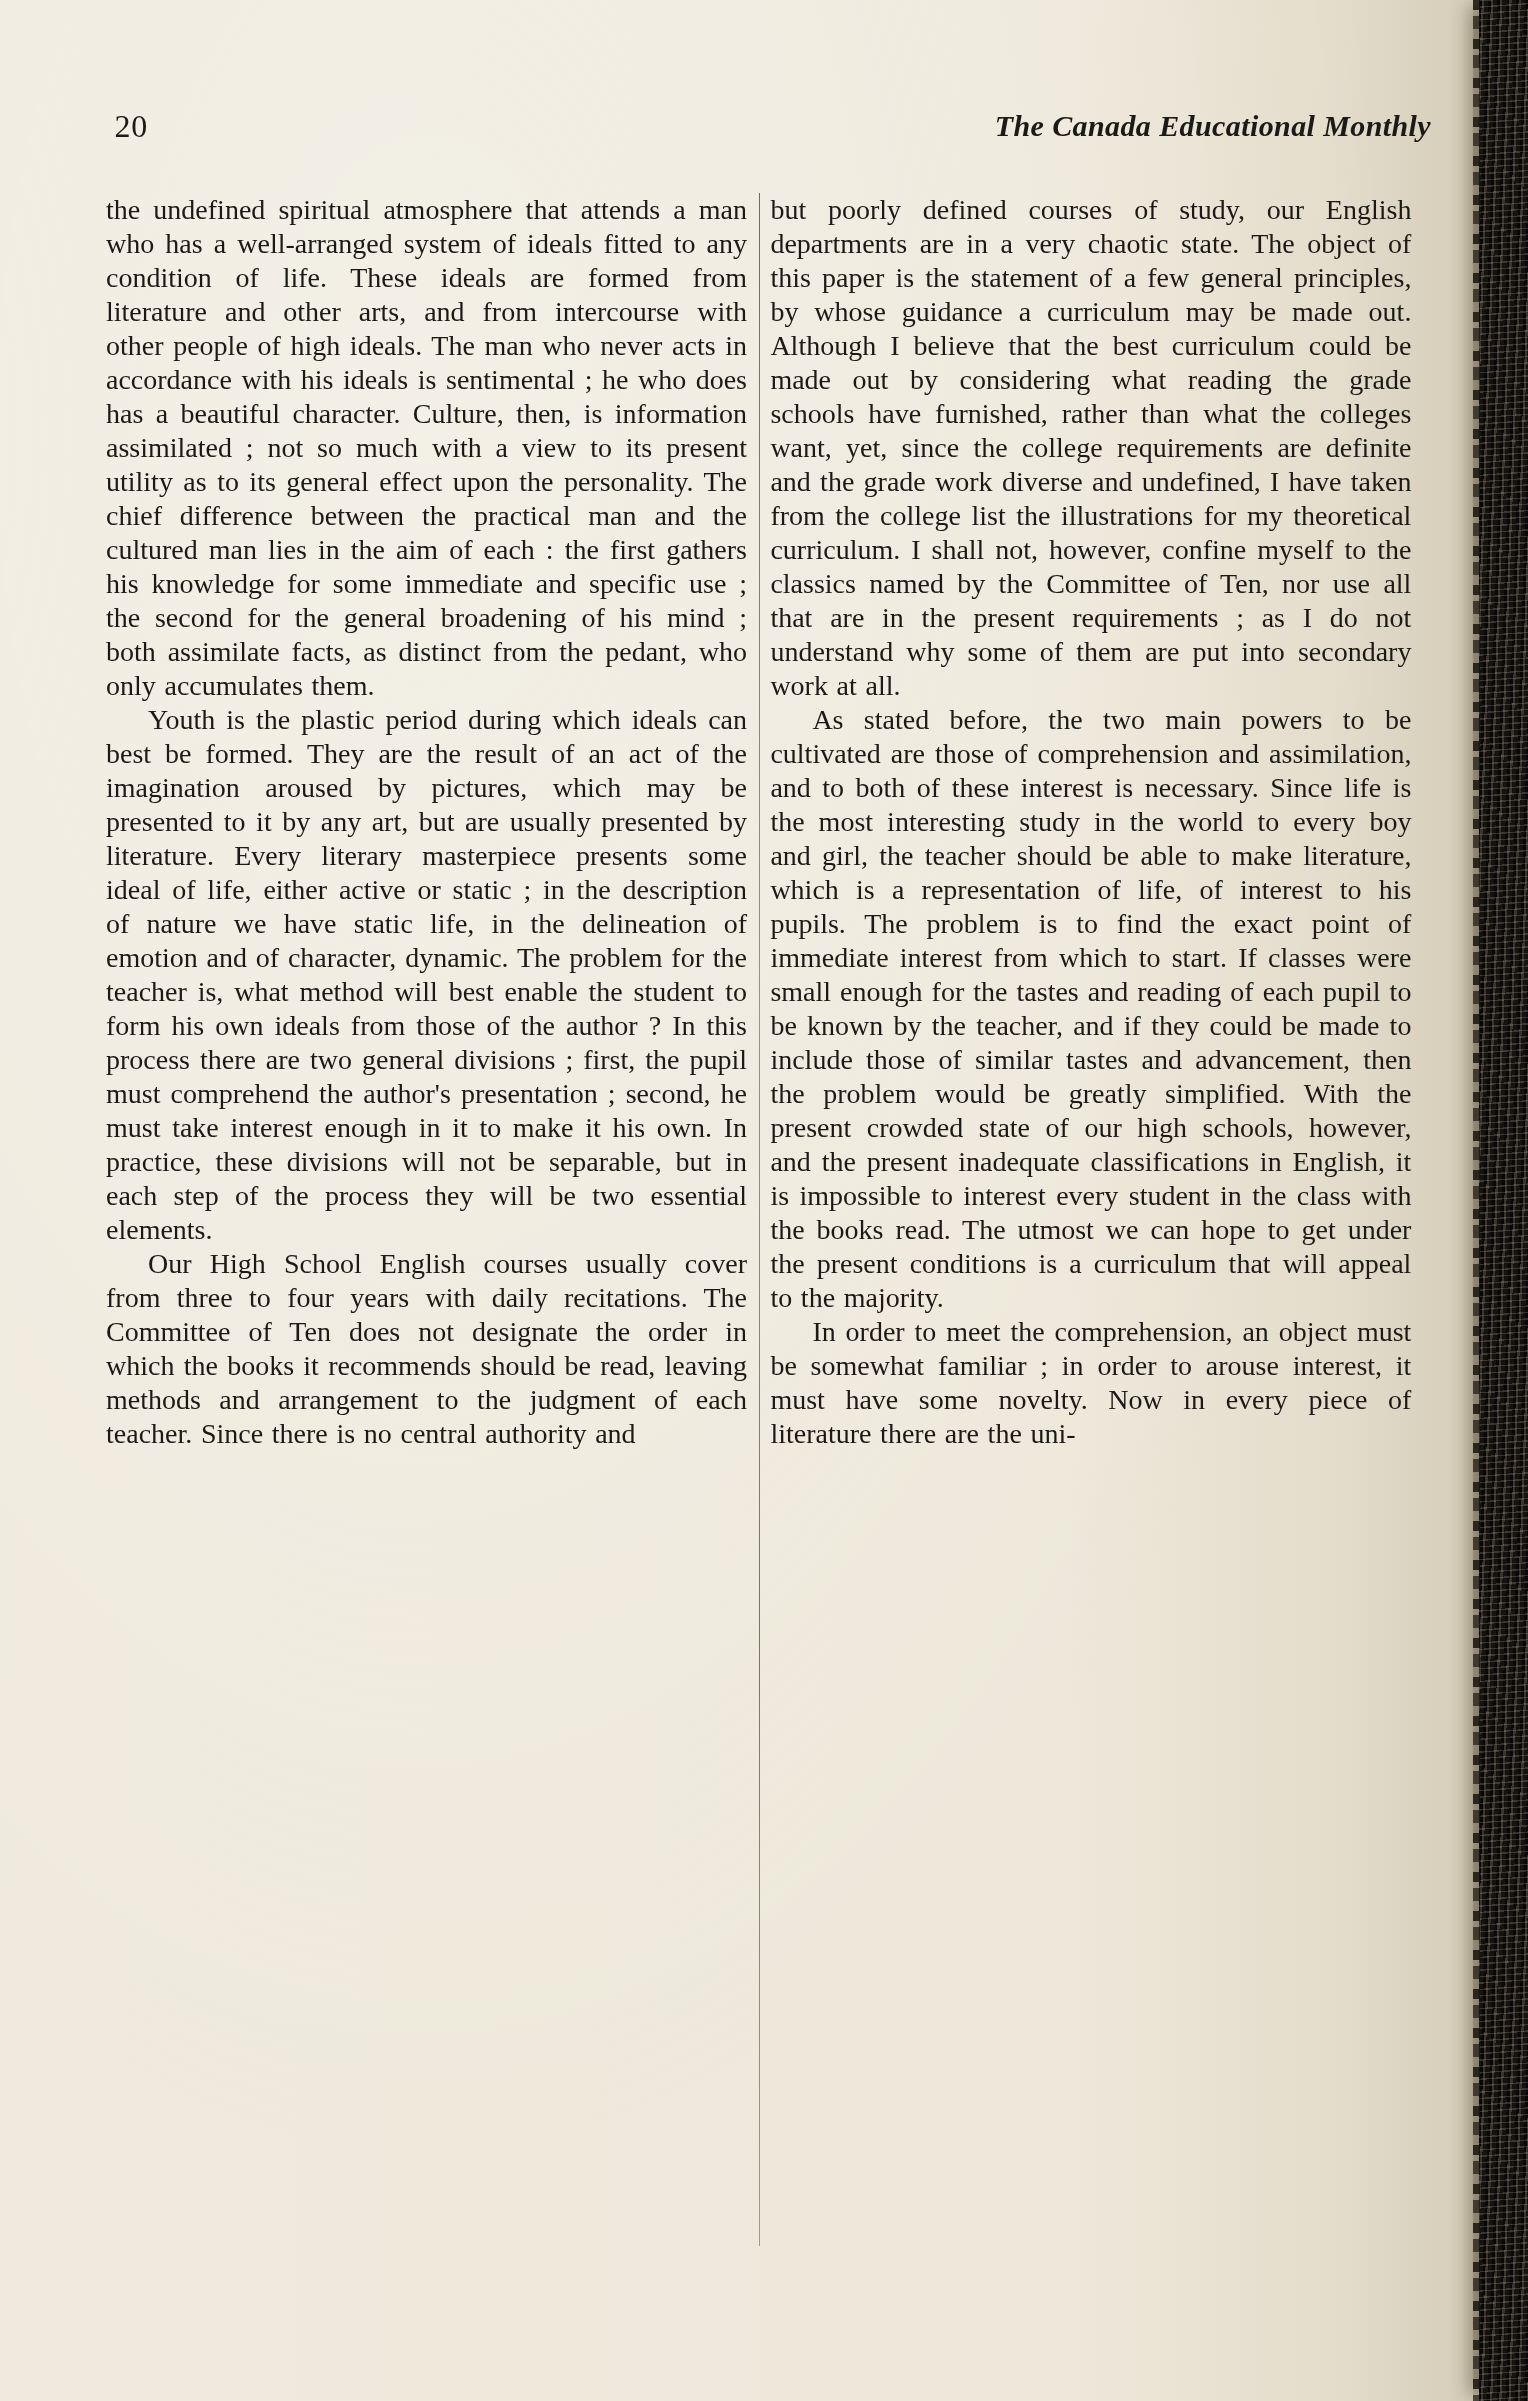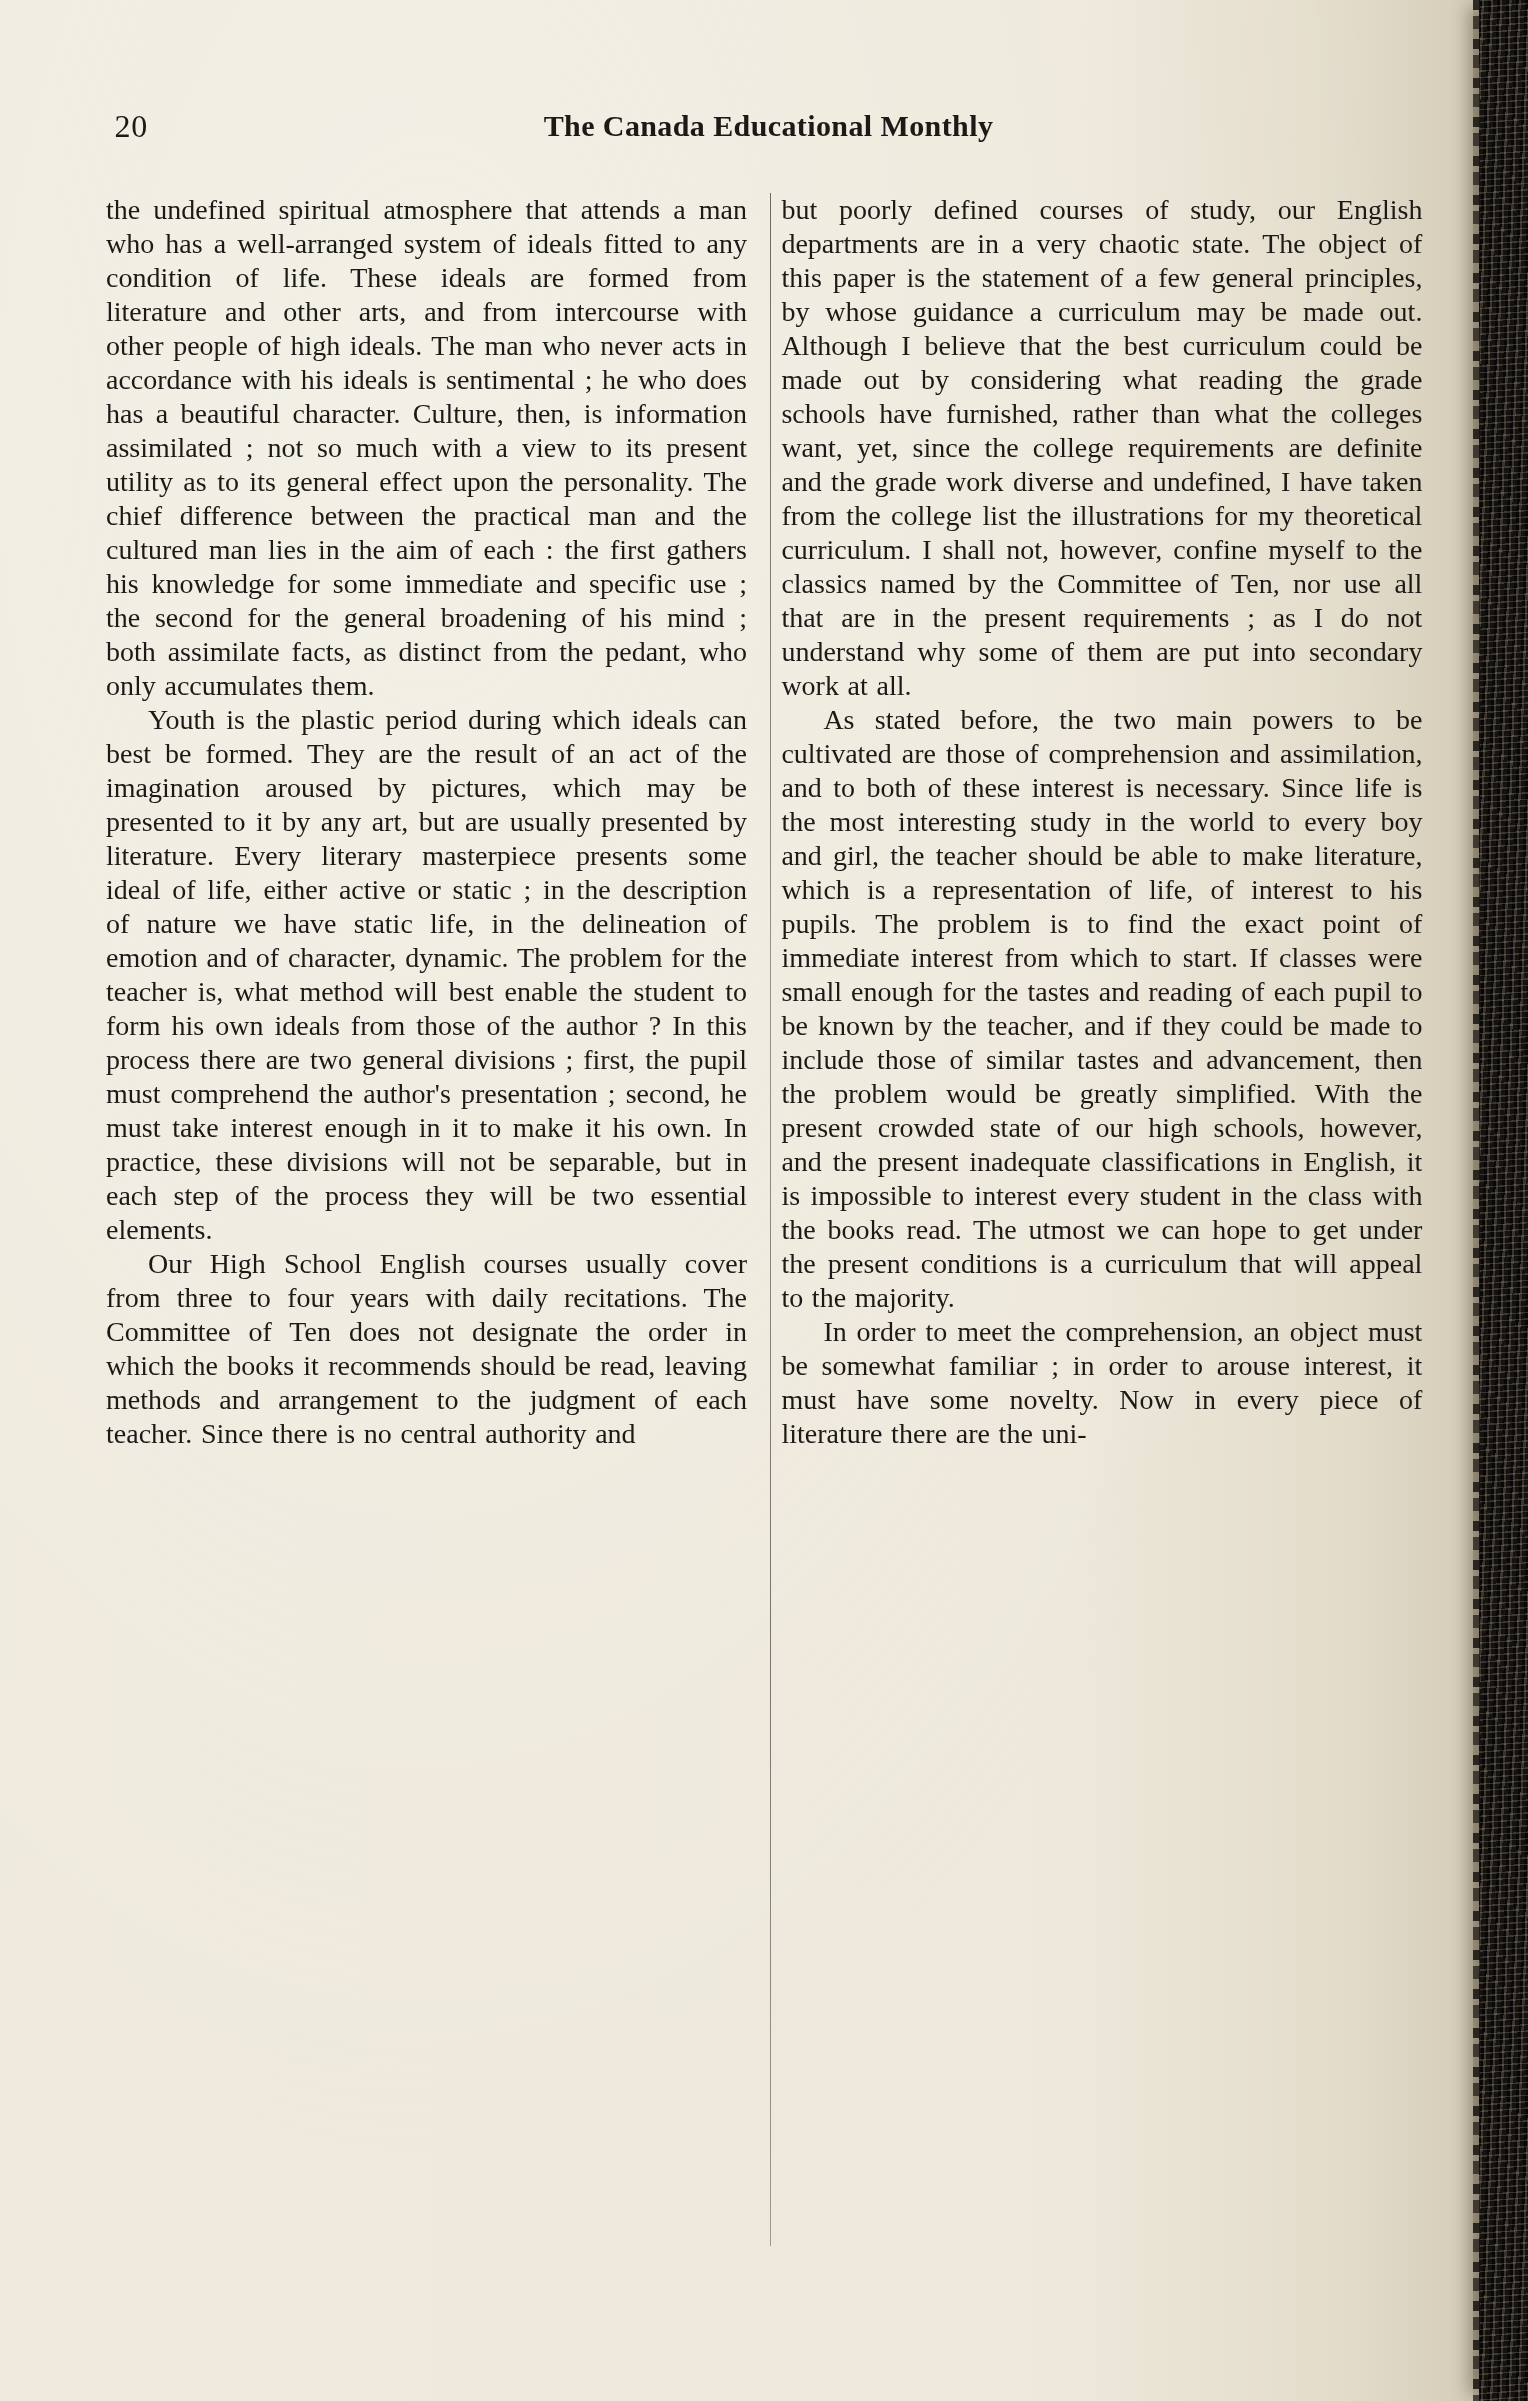--- a/index.html
+++ b/index.html
@@ -54,21 +54,22 @@
   }
   .page-number {
     position: absolute;
     left: 8.5px;
     top: 0;
     font-size: 32px;
     letter-spacing: 0.7px;
   }
   .journal-title {
     display: block;
-    text-align: center;
+    text-align: right;
+    font-style: italic;
     font-weight: 600;
     font-size: 30px;
     letter-spacing: 0.4px;
   }
 
   .text-block {
     position: absolute;
     top: 193px;
     left: 106px;
     width: 1325px;
@@ -78,21 +79,21 @@
   }
   .column {
     width: 641px;
     font-size: 28px;
     line-height: 34px;
     text-align: justify;
     word-spacing: 0.06em;
     hyphens: auto;
     -webkit-hyphens: auto;
   }
-  .column.left  { margin-right: 23px; }
+  .column.left  { margin-right: 12px; }
   .column.right { margin-left: 10px; }
 
   .column p {
     margin: 0;
     text-indent: 1.5em;
   }
   .column p.no-indent {
     text-indent: 0;
   }
 

